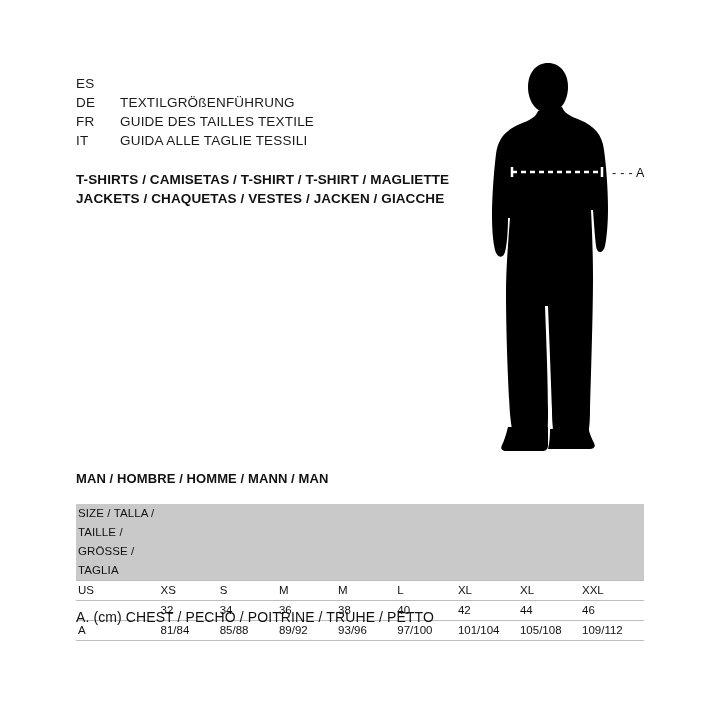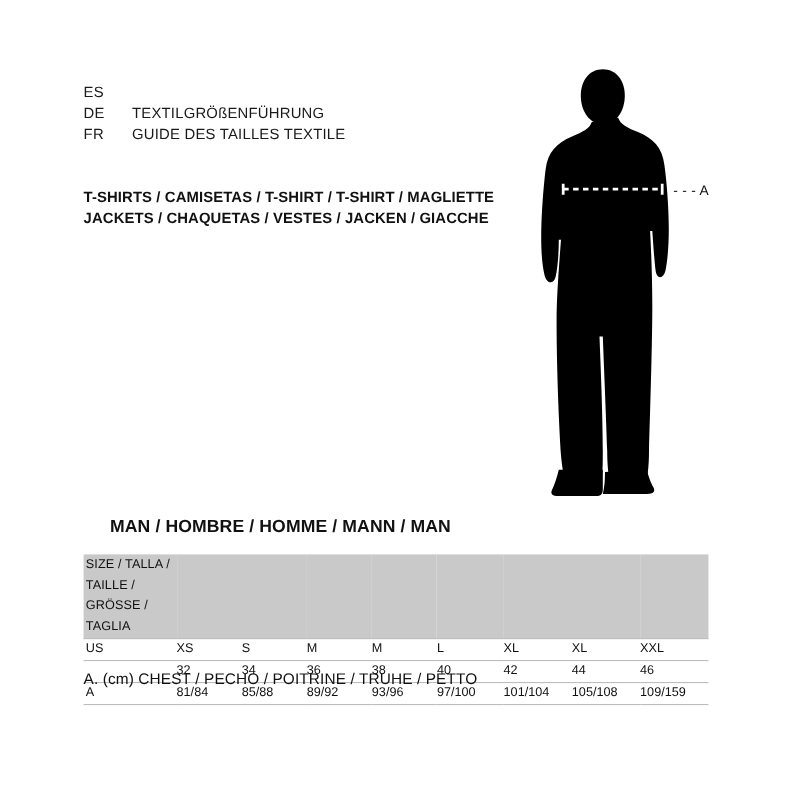--- a/index.html
+++ b/index.html
@@ -79,25 +79,24 @@
     font-size: 12.5px;
     color: #111111;
     letter-spacing: 0.3px;
   }
 
   
   .table-title {
     position: absolute;
     left: 76px;
     top: 471px;
-    font-size: 16px;
+    font-size: 13px;
     font-weight: bold;
     letter-spacing: 0.1px;
     color: #111111;
-    margin-left: 24px;
   }
   table.sizes {
     position: absolute;
     left: 76px;
     top: 504px;
     width: 568px;
     border-collapse: collapse;
     font-size: 11.5px;
     color: #111111;
   }
@@ -143,20 +142,24 @@
     <div class="lang-row">
       <span class="lang-code">ES</span>
     </div>
     <div class="lang-row">
       <span class="lang-code">DE</span>
       <span class="lang-text">TEXTILGRÖßENFÜHRUNG</span>
     </div>
     <div class="lang-row">
       <span class="lang-code">FR</span>
       <span class="lang-text">GUIDE DES TAILLES TEXTILE</span>
+    </div>
+    <div class="lang-row">
+      <span class="lang-code">IT</span>
+      <span class="lang-text">GUIDA ALLE TAGLIE TESSILI</span>
     </div>
   </div>
 
   <div class="garment-block">
     <div class="garment-line">T-SHIRTS / CAMISETAS / T-SHIRT / T-SHIRT / MAGLIETTE</div>
     <div class="garment-line">JACKETS / CHAQUETAS / VESTES / JACKEN / GIACCHE</div>
   </div>
 
   <div class="figure-wrap">
     <svg class="figure-svg" width="200" height="410" viewBox="0 0 200 410">
@@ -245,20 +248,20 @@
       </tr>
       <tr>
         <td class="col-label">A</td>
         <td class="col-cell">81/84</td>
         <td class="col-cell">85/88</td>
         <td class="col-cell">89/92</td>
         <td class="col-cell">93/96</td>
         <td class="col-cell">97/100</td>
         <td class="col-cell">101/104</td>
         <td class="col-cell">105/108</td>
-        <td class="col-cell">109/159</td>
+        <td class="col-cell">109/112</td>
       </tr>
     </tbody>
   </table>
 
   <div class="footnote">A. (cm) CHEST / PECHO / POITRINE / TRUHE / PETTO</div>
 
 </div>
 
 </body></html>

